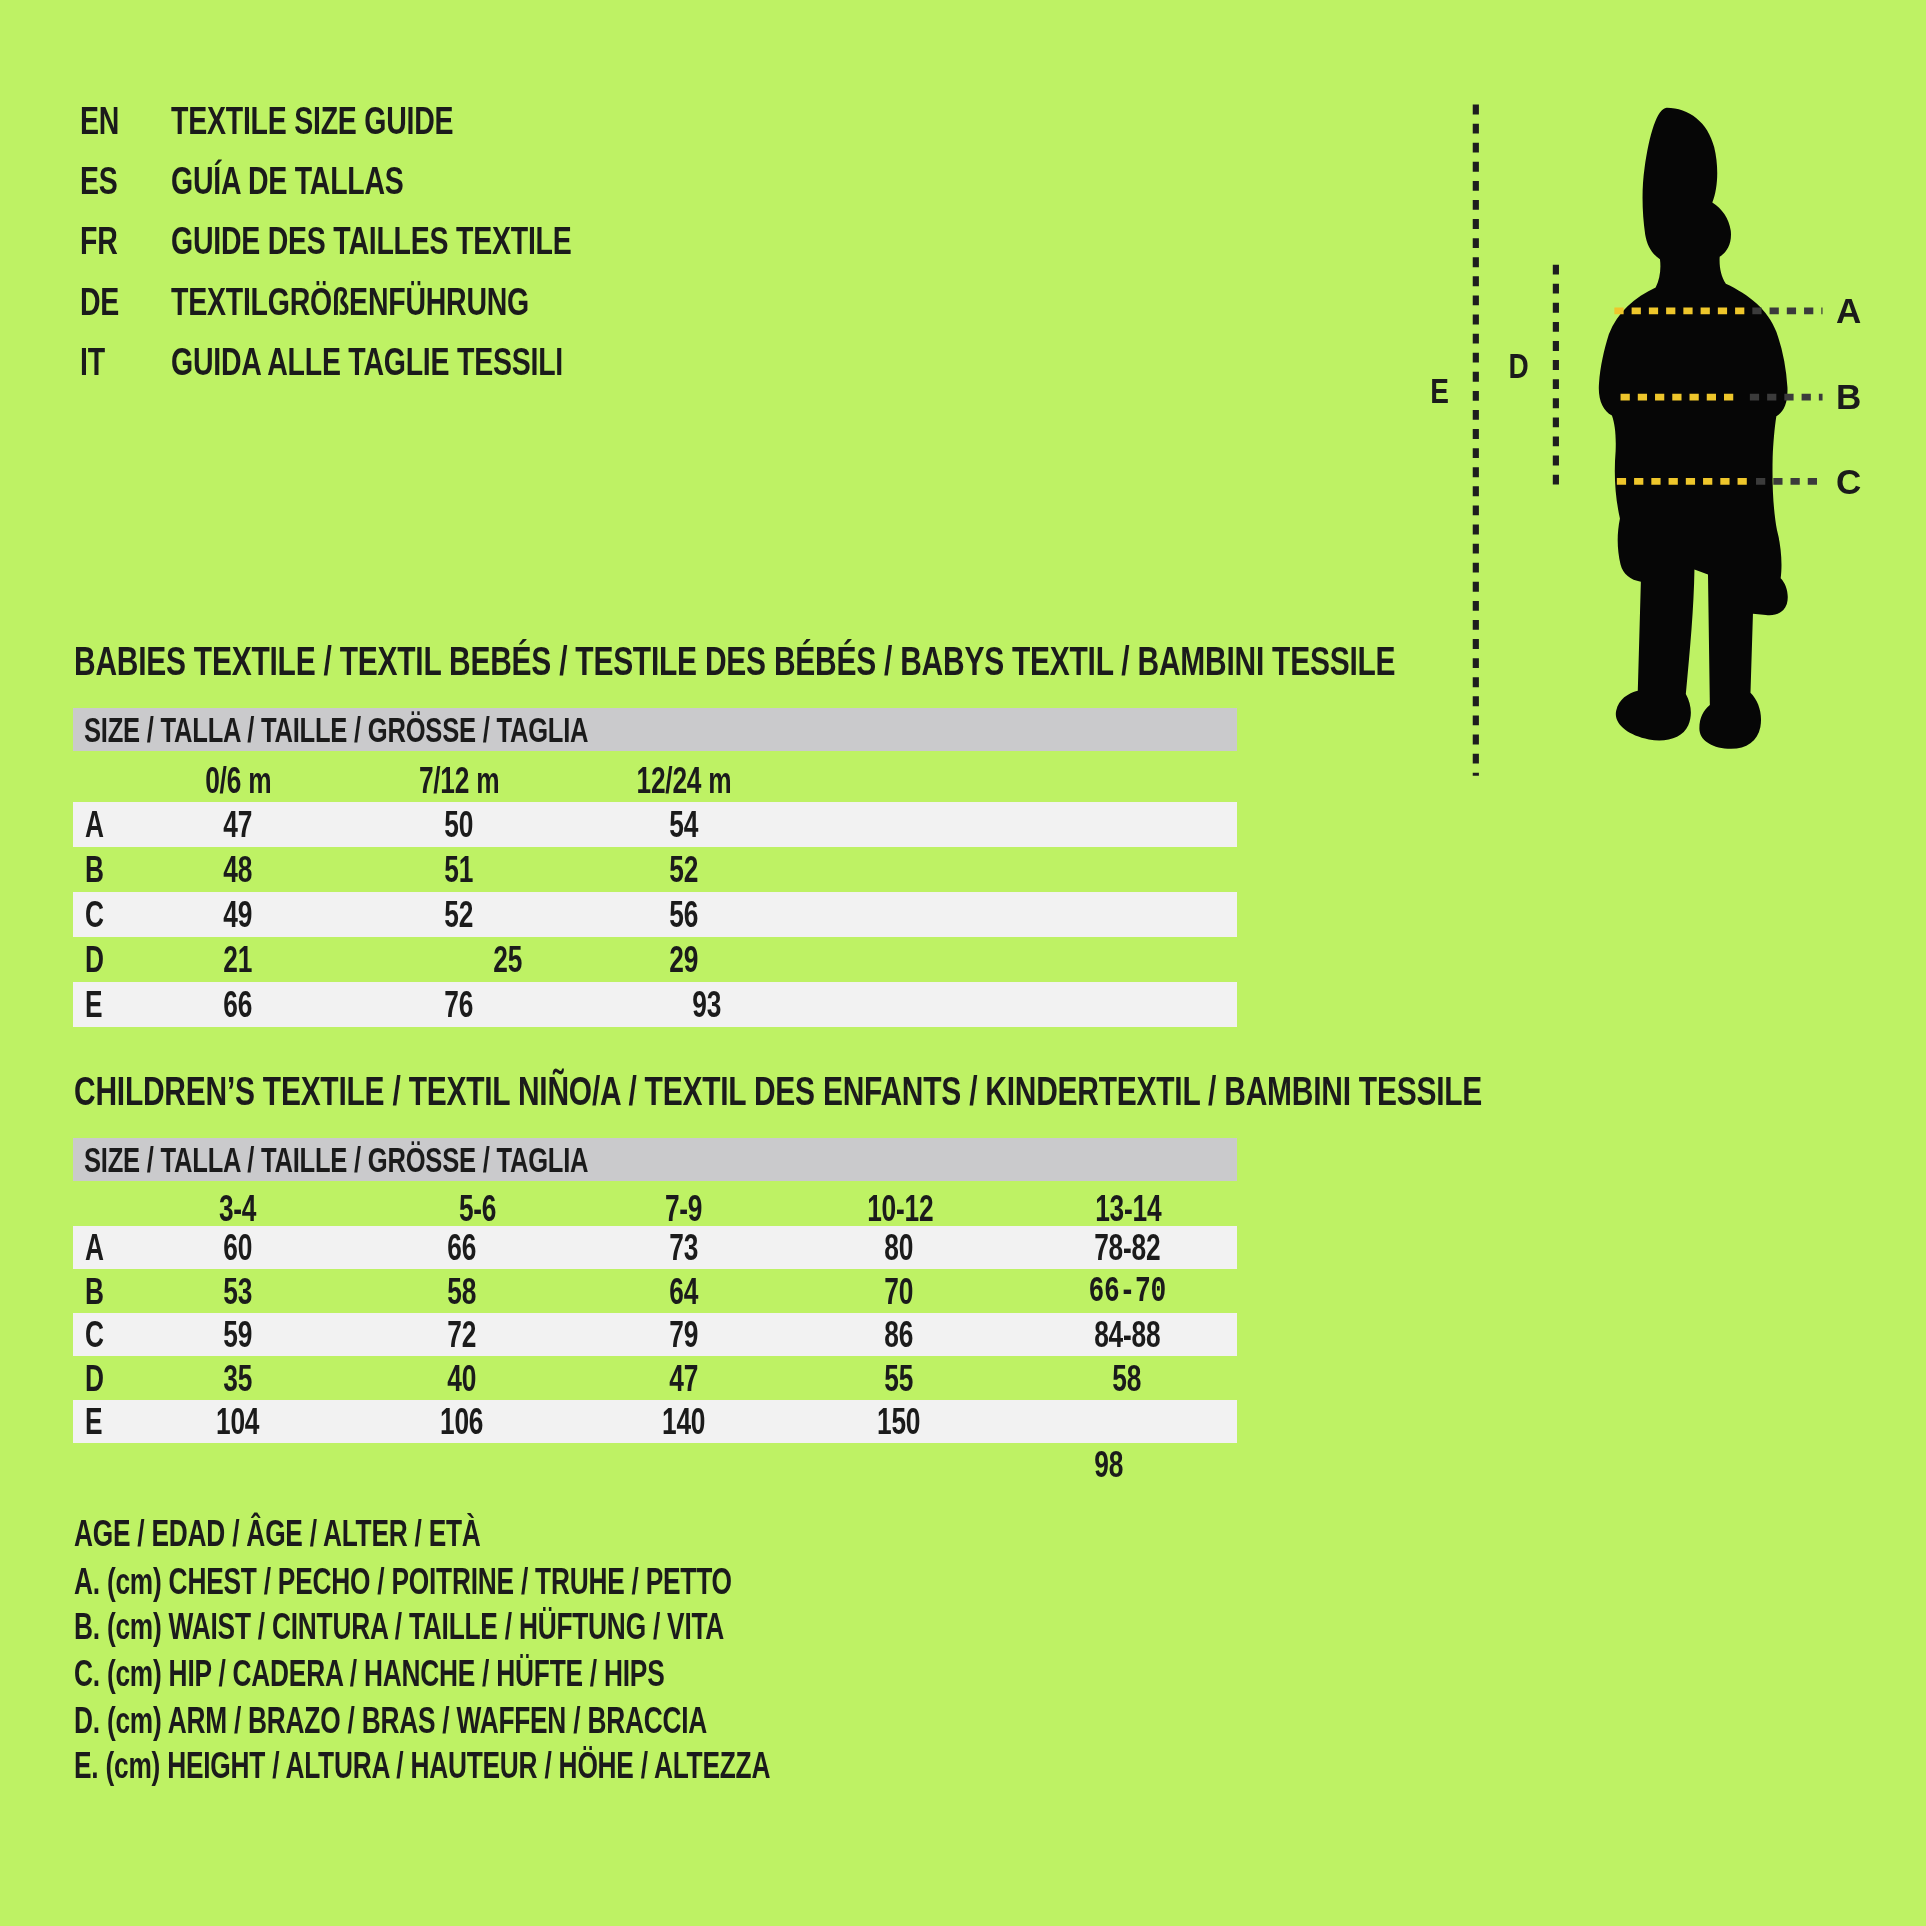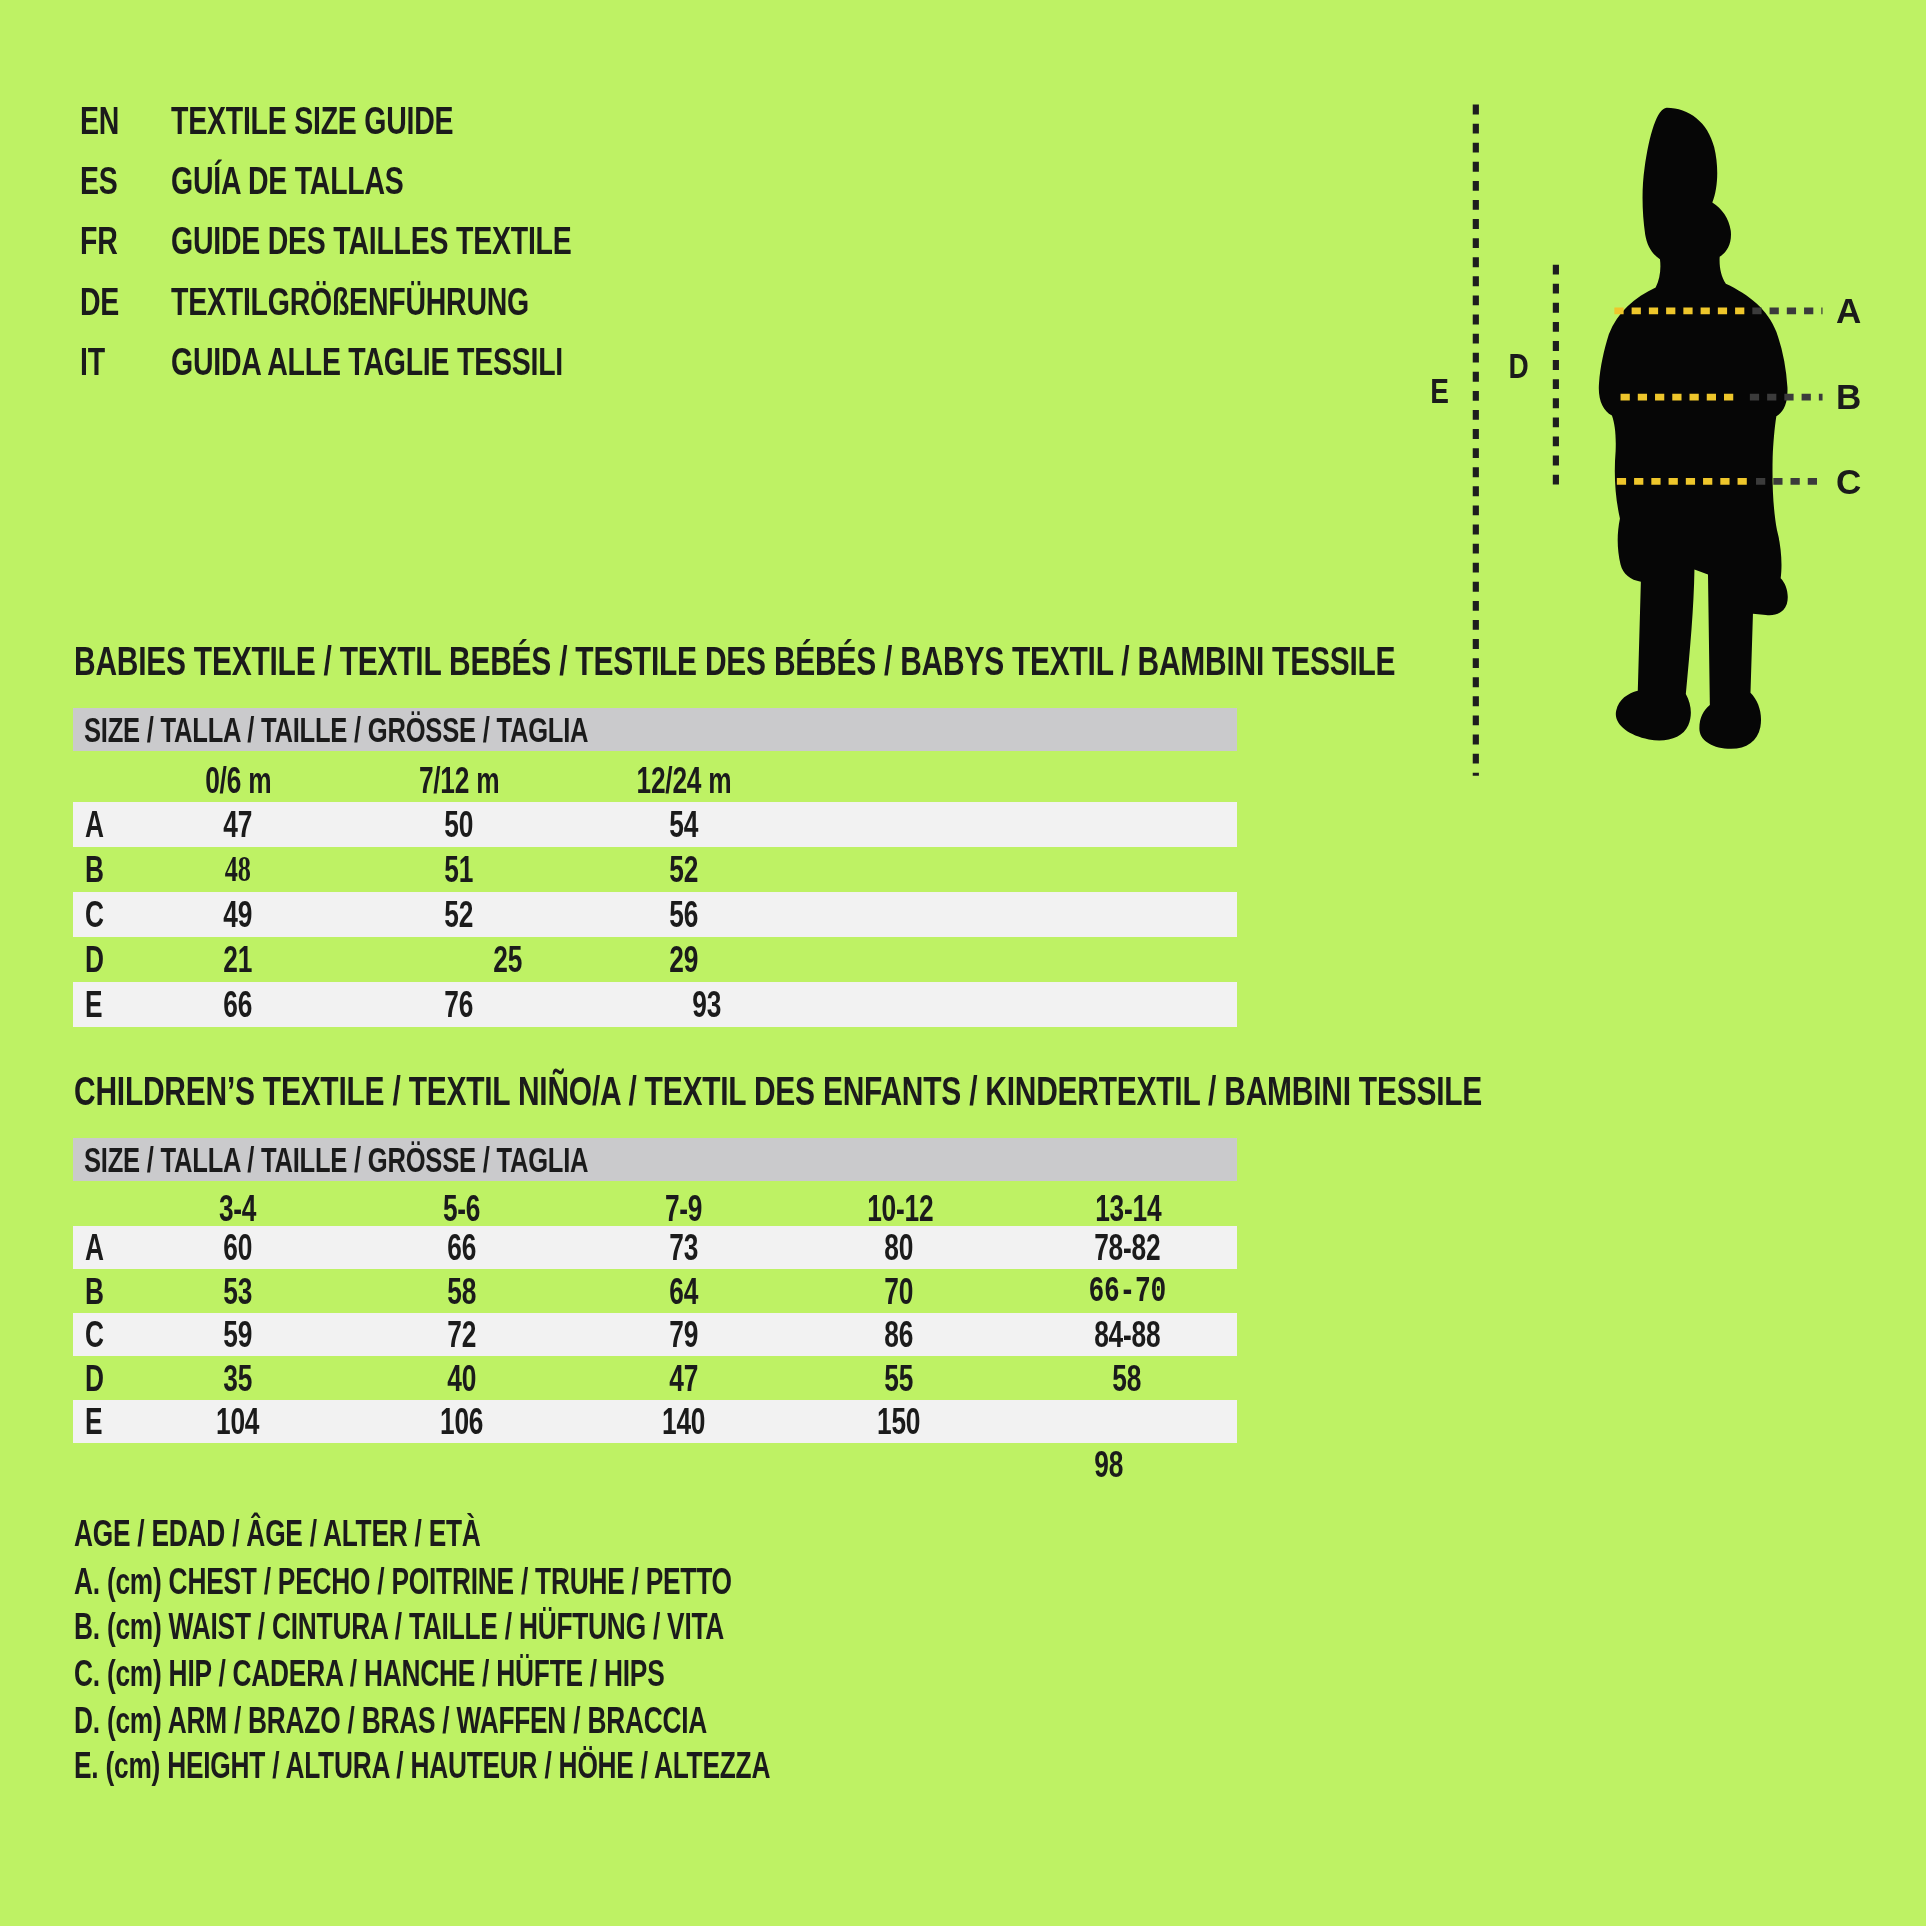--- a/index.html
+++ b/index.html
@@ -83,21 +83,21 @@
   <div class="abs colhead" style="left:616px;top:763px;width:136px;"><span class="condc t58">12/24 m</span></div>
 
   <div class="abs rb73 band" style="left:73px;top:802px;width:1164px;height:45px;">
     <span class="rowlabel cond t58">A</span>
     <div class="cell" style="left:97px;"><span class="condc t58">47</span></div>
     <div class="cell" style="left:318px;"><span class="condc t58">50</span></div>
     <div class="cell" style="left:543px;"><span class="condc t58">54</span></div>
   </div>
   <div class="abs rb73" style="left:73px;top:847px;width:1164px;height:45px;">
     <span class="rowlabel cond t58">B</span>
-    <div class="cell" style="left:97px;font-family:Liberation Serif, serif;"><span class="condc t58">48</span></div>
+    <div class="cell" style="left:97px;"><span class="condc t58">48</span></div>
     <div class="cell" style="left:318px;"><span class="condc t58">51</span></div>
     <div class="cell" style="left:543px;"><span class="condc t58">52</span></div>
   </div>
   <div class="abs rb73 band" style="left:73px;top:892px;width:1164px;height:45px;">
     <span class="rowlabel cond t58">C</span>
     <div class="cell" style="left:97px;"><span class="condc t58">49</span></div>
     <div class="cell" style="left:318px;"><span class="condc t58">52</span></div>
     <div class="cell" style="left:543px;"><span class="condc t58">56</span></div>
   </div>
   <div class="abs rb73" style="left:73px;top:937px;width:1164px;height:45px;">
@@ -111,21 +111,21 @@
     <div class="cell" style="left:97px;"><span class="condc t58">66</span></div>
     <div class="cell" style="left:318px;"><span class="condc t58">76</span></div>
     <div class="cell" style="left:566px;text-decoration:underline;"><span class="condc t58">93</span></div>
   </div>
 
   <div class="abs" style="left:74px;top:1067px;"><span class="cond t66">CHILDREN’S TEXTILE / TEXTIL NIÑO/A / TEXTIL DES ENFANTS / KINDERTEXTIL / BAMBINI TESSILE</span></div>
   <div class="abs bar" style="left:73px;top:1138px;width:1164px;height:43px;">
     <span class="cond">SIZE / TALLA / TAILLE / GRÖSSE / TAGLIA</span>
   </div>
   <div class="abs colhead" style="left:170px;top:1191px;width:136px;"><span class="condc t58">3-4</span></div>
-  <div class="abs colhead" style="left:394px;top:1191px;width:136px;"><span class="condc t58">5-6</span></div>
+  <div class="abs colhead" style="left:410px;top:1191px;width:136px;"><span class="condc t58">5-6</span></div>
   <div class="abs colhead" style="left:616px;top:1191px;width:136px;"><span class="condc t58">7-9</span></div>
   <div class="abs colhead" style="left:832px;top:1191px;width:136px;"><span class="condc t58">10-12</span></div>
   <div class="abs colhead" style="left:1060px;top:1191px;width:136px;"><span class="condc t58">13-14</span></div>
 
   <div class="abs rb70 band" style="left:73px;top:1226px;width:1164px;height:43px;">
     <span class="rowlabel cond t58">A</span>
     <div class="cell" style="left:97px;"><span class="condc t58">60</span></div>
     <div class="cell" style="left:321px;"><span class="condc t58">66</span></div>
     <div class="cell" style="left:543px;"><span class="condc t58">73</span></div>
     <div class="cell" style="left:758px;"><span class="condc t58">80</span></div>

